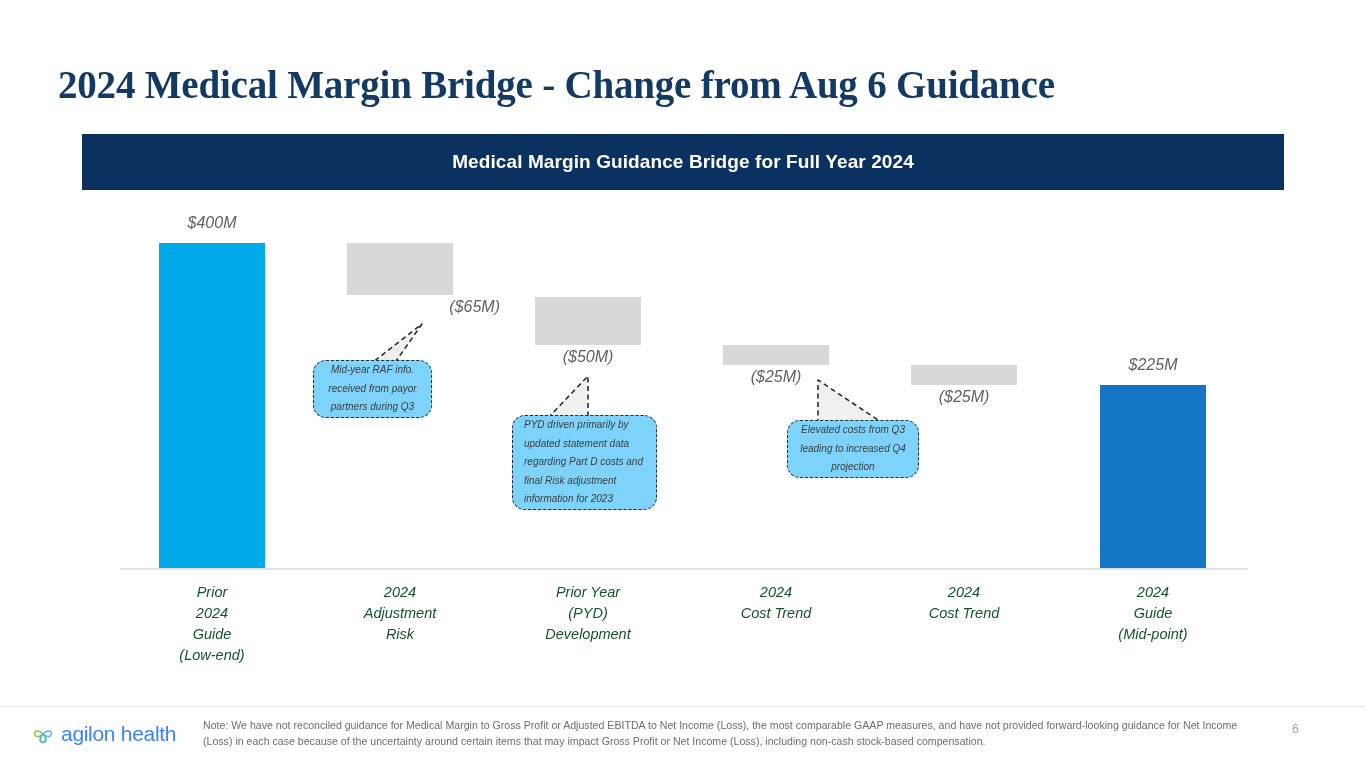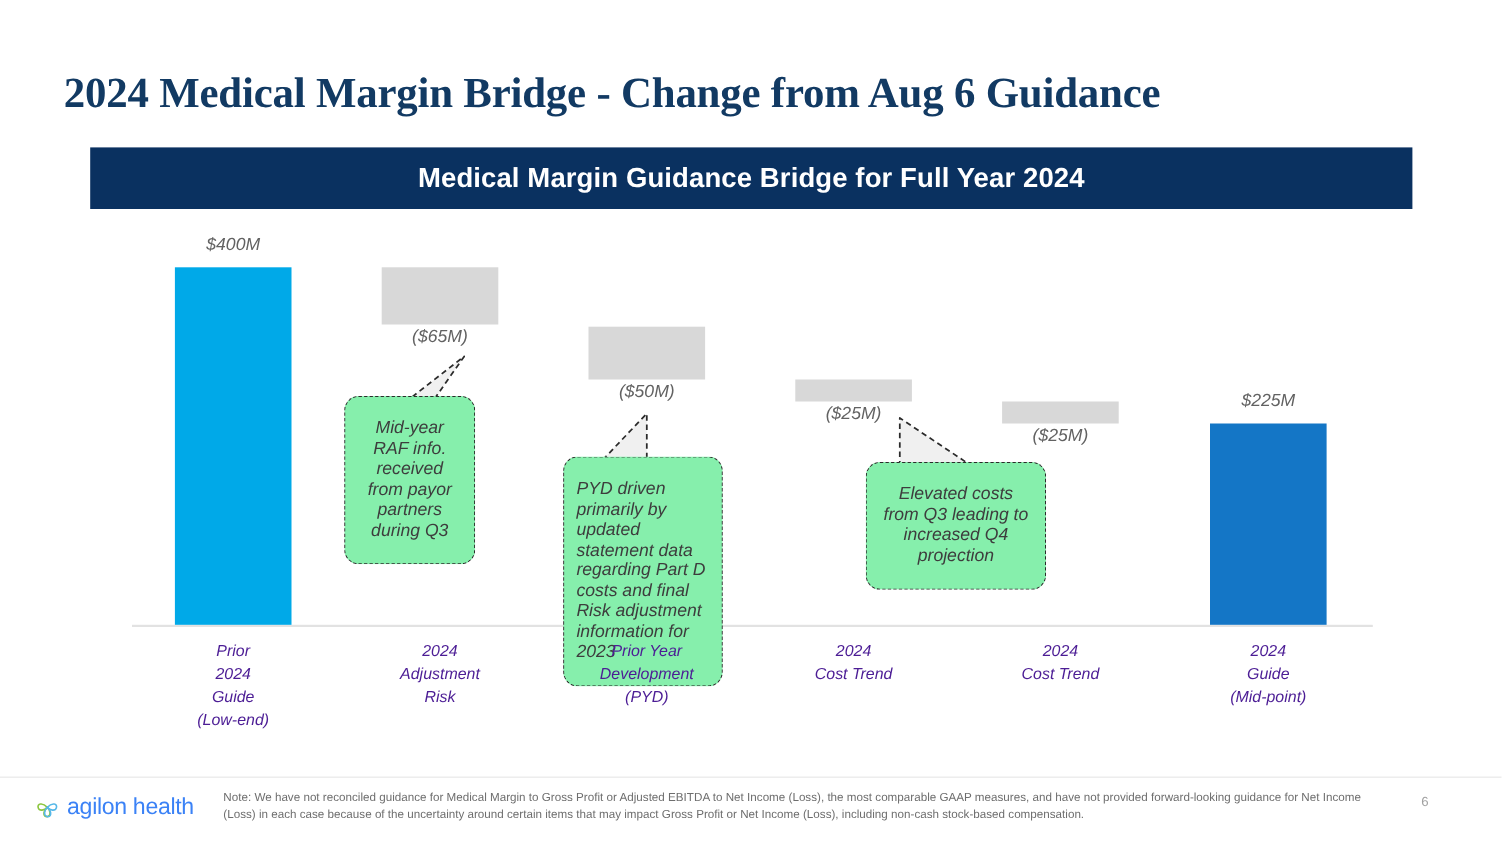--- a/index.html
+++ b/index.html
@@ -38,21 +38,21 @@
     top: 134px;
     width: 1202px;
     height: 56px;
     background: #0a3160;
     display: flex;
     align-items: center;
     justify-content: center;
   }
   #chart-header-banner .banner-text {
     color: #ffffff;
-    font-size: 25px;
+    font-size: 19px;
     font-weight: 700;
     letter-spacing: 0.1px;
   }
 
   
   #chart-area {
     position: absolute;
     left: 0;
     top: 190px;
     width: 1365px;
@@ -95,35 +95,35 @@
   }
 
   
   .cat-label {
     position: absolute;
     top: 392px;
     width: 200px;
     text-align: center;
     font-size: 14.5px;
     line-height: 21px;
-    color: #4c1d95;
+    color: #14532d;
   }
   .cat-label span { display: block; }
 
   
   .callout {
     position: absolute;
-    background: #86efac;
+    background: #7dd3fc;
     border: 1.6px dashed #2b2b2b;
     border-radius: 13px;
     box-sizing: border-box;
-    font-size: 16px;
+    font-size: 10px;
     line-height: 18.5px;
     color: #3d3d3d;
-    padding: 20px 11px;
+    padding: 0 11px;
   }
   .callout.center { text-align: center; }
   .callout.left   { text-align: left; }
 
   
   .callout-tail {
     position: absolute;
     overflow: visible;
     pointer-events: none;
   }
@@ -187,21 +187,21 @@
 
 <div id="chart-area">
   <div class="plot">
 
     <div id="axis-baseline"></div>
 
     <div class="bar bar-positive-light" style="left:159px; top:53px; width:106px; height:325px;"></div>
     <div class="bar-value" style="left:112px; top:24px; width:200px;">$400M</div>
 
     <div class="bar bar-negative" style="left:347px; top:53px; width:106px; height:52px;"></div>
-    <div class="bar-value" style="left:300px; top:108px; width:200px;">($65M)</div>
+    <div class="bar-value" style="left:300px; top:108px; width:200px;text-align:right;">($65M)</div>
 
     <div class="bar bar-negative" style="left:535px; top:107px; width:106px; height:48px;"></div>
     <div class="bar-value" style="left:488px; top:158px; width:200px;">($50M)</div>
 
     <div class="bar bar-negative" style="left:723px; top:155px; width:106px; height:20px;"></div>
     <div class="bar-value" style="left:676px; top:178px; width:200px;">($25M)</div>
 
     <div class="bar bar-negative" style="left:911px; top:175px; width:106px; height:20px;"></div>
     <div class="bar-value" style="left:864px; top:198px; width:200px;">($25M)</div>
 
@@ -214,39 +214,39 @@
     <div class="callout center" style="left:313px; top:170px; width:119px;">Mid-year RAF info. received from payor partners during Q3</div>
 
     <svg class="callout-tail" style="left:540px; top:182px; width:120px; height:50px;" viewBox="0 0 120 50">
       <path d="M 8 46 L 48 4 L 48 46 Z" fill="#f0f0f0" stroke="#2b2b2b" stroke-width="1.6" stroke-dasharray="5,3.5" stroke-linejoin="round"></path>
     </svg>
     <div class="callout left" style="left:512px; top:225px; width:145px;">PYD driven primarily by updated statement data regarding Part D costs and final Risk adjustment information for 2023</div>
 
     <svg class="callout-tail" style="left:810px; top:186px; width:130px; height:52px;" viewBox="0 0 130 52">
       <path d="M 8 48 L 8 4 L 74 48 Z" fill="#f0f0f0" stroke="#2b2b2b" stroke-width="1.6" stroke-dasharray="5,3.5" stroke-linejoin="round"></path>
     </svg>
-    <div class="callout center" style="left:787px; top:230px; width:164px;text-align:center;">Elevated costs from Q3 leading to increased Q4 projection</div>
+    <div class="callout center" style="left:787px; top:230px; width:132px;text-align:center;">Elevated costs from Q3 leading to increased Q4 projection</div>
 
     <div class="cat-label" style="left:112px;">
       <span>Prior</span>
       <span>2024</span>
       <span>Guide</span>
       <span>(Low-end)</span>
     </div>
 
     <div class="cat-label" style="left:300px;">
       <span>2024</span>
       <span>Adjustment</span>
       <span>Risk</span>
     </div>
 
     <div class="cat-label" style="left:488px;">
       <span>Prior Year</span>
+      <span>(PYD)</span>
       <span>Development</span>
-      <span>(PYD)</span>
     </div>
 
     <div class="cat-label" style="left:676px;">
       <span>2024</span>
       <span>Cost Trend</span>
     </div>
 
     <div class="cat-label" style="left:864px;">
       <span>2024</span>
       <span>Cost Trend</span>

